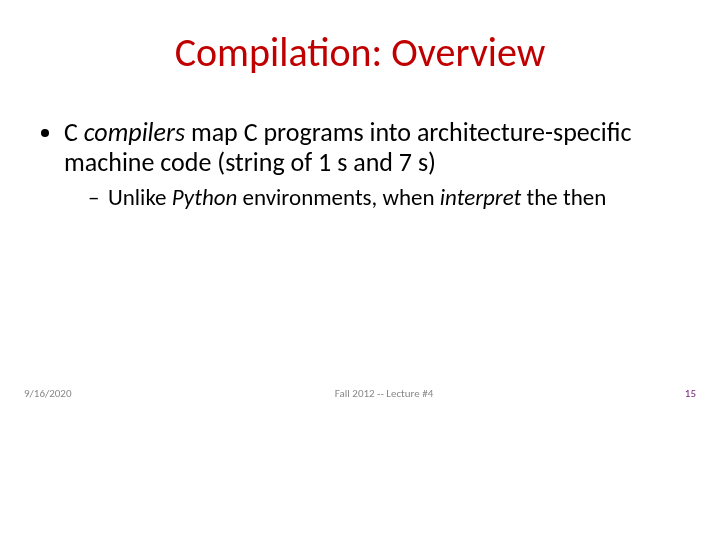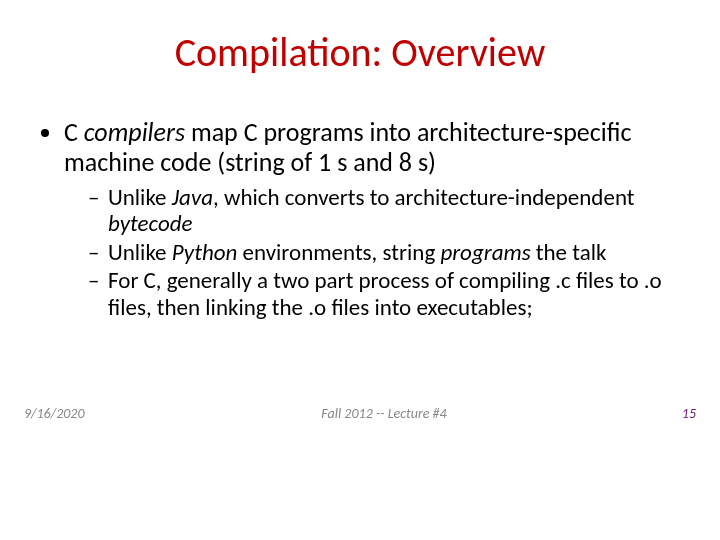--- a/index.html
+++ b/index.html
@@ -57,27 +57,26 @@
     padding-left: 20px;
   }
   ul.lvl2 > li::before {
     content: "–";
     position: absolute;
     left: 0;
     top: 0;
   }
   .footer {
     position: absolute;
-    bottom: 2px;
+    bottom: 24px;
     left: 0;
     right: 0;
     height: 20px;
-    font-size: 14px;
+    font-size: 11px;
     color: #888;
-    font-style: italic;
   }
   .footer .date {
     position: absolute;
     left: 24px;
     bottom: 0;
   }
   .footer .center {
     position: absolute;
     left: 0;
     right: 0;
@@ -96,29 +95,25 @@
 </head>
 <body>
 
 <div class="slide">
 
   <div class="title">Compilation: Overview</div>
 
   <div class="body">
     <ul class="lvl1">
       <li>
-        <span>C </span><em>compilers</em><span> map C programs into architecture-specific machine code (string of 1 s and 8 s)</span>
+        <span>C </span><em>compilers</em><span> map C programs into architecture-specific machine code (string of 1 s and 7 s)</span>
         <ul class="lvl2">
           <li>
-            <span>Unlike </span><em>Java</em><span>, which converts to architecture-independent </span><em>bytecode</em><span></span>
+            <span>Unlike </span><em>Python</em><span> environments, when </span><em>interpret</em><span> the then</span>
           </li>
-          <li>
-            <span>Unlike </span><em>Python</em><span> environments, string </span><em>programs</em><span> the talk</span>
-          </li>
-          <li><span>For C, generally a two part process of compiling .c files to .o files, then linking the .o files into executables;</span></li>
         </ul>
       </li>
     </ul>
   </div>
 
   <div class="footer">
     <span class="date">9/16/2020</span>
     <span class="center">Fall 2012 -- Lecture #4</span>
     <span class="num">15</span>
   </div>

